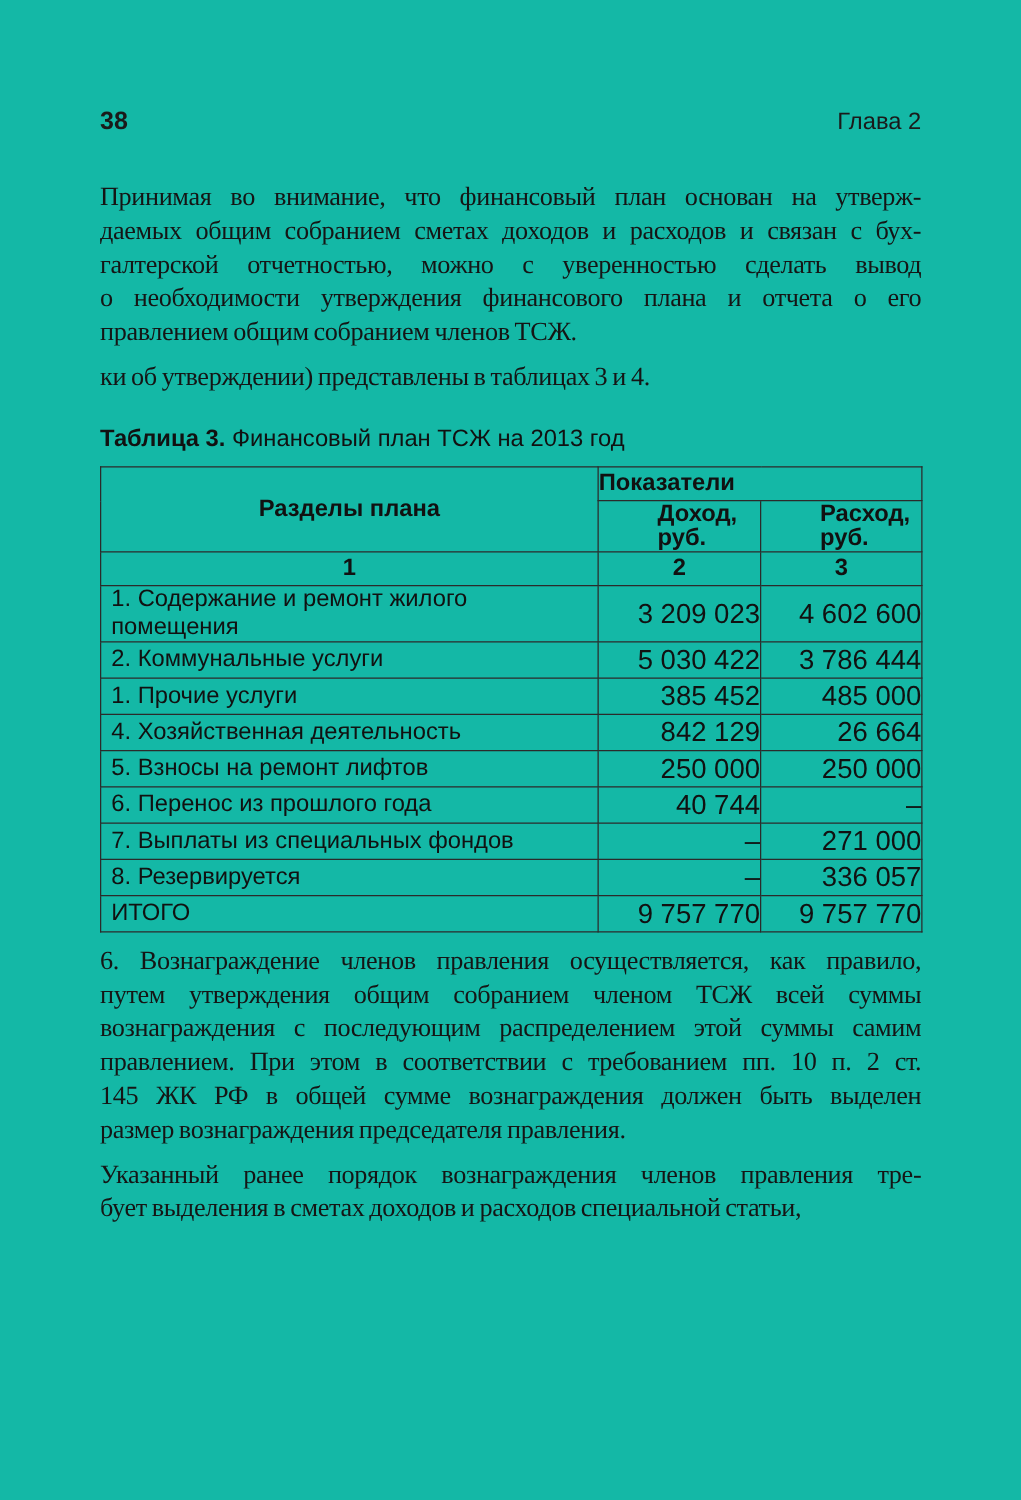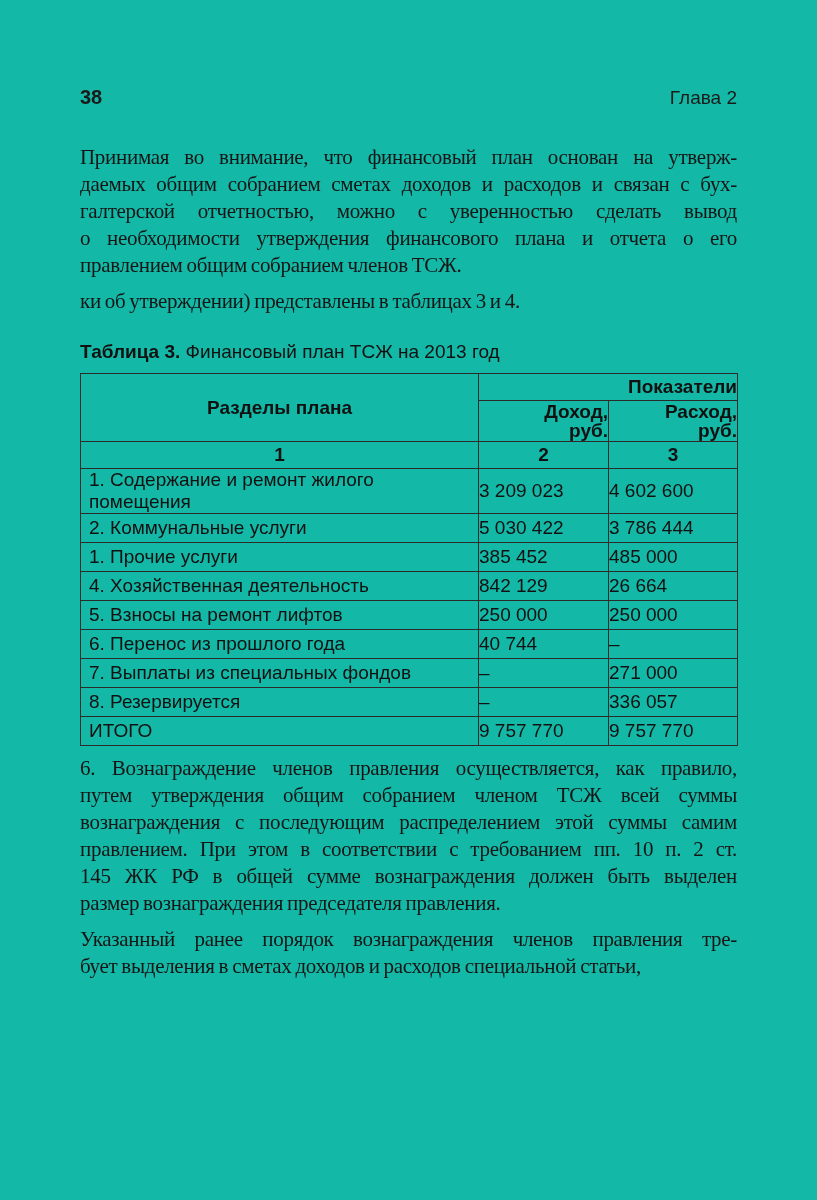--- a/index.html
+++ b/index.html
@@ -59,26 +59,26 @@
     width: 657px;
     table-layout: fixed;
     font-family: "Liberation Sans", sans-serif;
     color: #111;
   }
   table.fin th, table.fin td {
     border: 1.5px solid #2b2b2b;
     vertical-align: middle;
   }
   th.h-sections { font-size: 19px; font-weight: bold; text-align: center; }
-  th.h-group   { font-size: 19px; font-weight: bold; text-align: right; height: 27px; }
-  th.h-sub     { font-size: 19px; font-weight: bold; text-align: right; height: 41px;
-                 white-space: pre-line; line-height: 19px; }
+  th.h-group   { font-size: 19px; font-weight: bold; text-align: left; height: 27px; }
+  th.h-sub     { font-size: 19px; font-weight: bold; text-align: left; height: 41px;
+                 white-space: pre-line; line-height: 19px; padding-left: 47px; }
   tr.numrow td { font-size: 19px; font-weight: bold; text-align: center; height: 27px; }
   td.cell-label { font-size: 19px; text-align: left; padding-left: 8px; height: 29px; }
-  td.cell-num   { font-size: 19px; text-align: left; height: 29px; }
+  td.cell-num   { font-size: 22px; text-align: right; height: 29px; }
 </style>
 </head>
 <body>
 
 <div class="page">
   <div class="content">
 
     <div class="runhead">
       <span class="pagenum">38</span>
       <span class="chapter">Глава 2</span>

